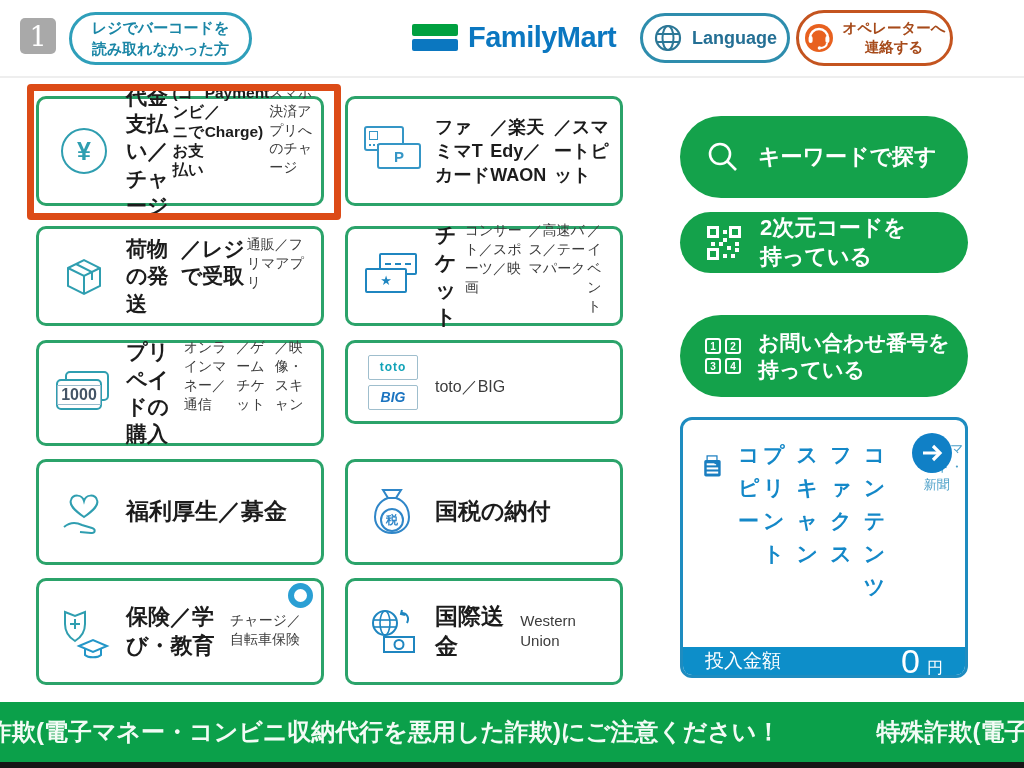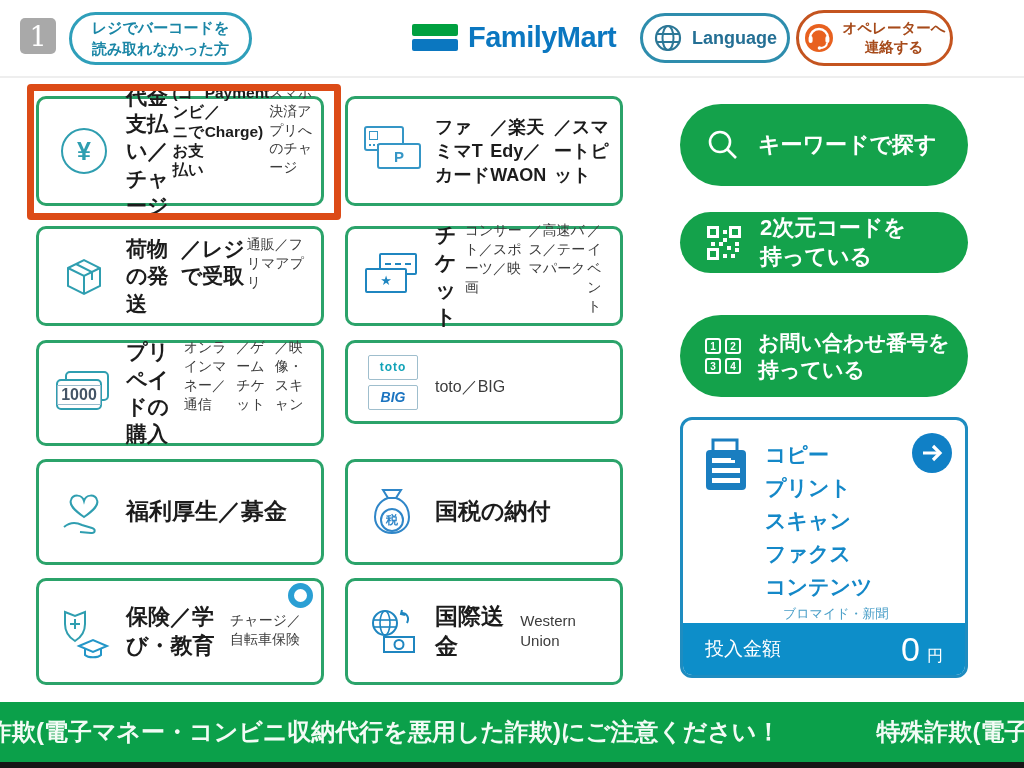--- a/index.html
+++ b/index.html
@@ -67,26 +67,26 @@
   .gbtn{position:absolute;left:680px;width:288px;background:#14a24b;border-radius:42px;color:#fff;
     display:flex;align-items:center;padding-left:25px;gap:17px;box-sizing:border-box;}
   .gbtn .g-label{font-weight:bold;font-size:22px;line-height:1.3;}
   .keypad{display:grid;grid-template-columns:16px 16px;grid-gap:4px;}
   .keypad i{width:16px;height:16px;border:2px solid #fff;border-radius:3px;box-sizing:border-box;display:flex;align-items:center;justify-content:center;
     font-style:normal;color:#fff;font-size:10px;font-weight:bold;}
 
   .panel{position:absolute;left:680px;top:417px;width:288px;height:261px;border:3px solid #1e8cc0;border-radius:12px;
     box-sizing:border-box;background:#fff;overflow:hidden;}
   .panel-body{position:absolute;left:0;top:0;right:0;bottom:40px;display:flex;padding:18px 0 0 20px;gap:16px;box-sizing:border-box;}
-  .copy-list{display:flex;flex-direction:column;}
+  .copy-list{display:flex;}
   .copy-list .c-item{color:#1488c8;font-weight:bold;font-size:21px;line-height:33px;}
   .copy-note{color:#4a9fc8;font-size:13px;padding-left:18px;margin-top:2px;}
   .arrow-btn{position:absolute;right:13px;top:13px;width:40px;height:40px;border-radius:50%;background:#1080c6;
     display:flex;align-items:center;justify-content:center;}
-  .amount-bar{position:absolute;left:0;bottom:0;width:100%;height:52px;background:#0d8ec9;display:flex;align-items:center;
+  .amount-bar{position:absolute;left:0;bottom:0;width:100%;height:28px;background:#0d8ec9;display:flex;align-items:center;
     justify-content:space-between;padding:0 22px;box-sizing:border-box;color:#fff;}
   .amount-bar .a-label{font-size:19px;}
   .amount-bar .a-right{display:flex;align-items:baseline;gap:7px;}
   .amount-bar .a-value{font-size:34px;font-weight:400;}
   .amount-bar .a-unit{font-size:16px;}
 
   
   .ticker{position:absolute;left:0;top:702px;width:1024px;height:60px;background:#0ba04a;overflow:hidden;
     display:flex;align-items:center;white-space:nowrap;}
   .ticker span{color:#f2fbf5;font-weight:bold;font-size:24px;flex:0 0 auto;}
@@ -305,21 +305,21 @@
         <rect x="18" y="30" width="30" height="15" fill="#fff" stroke="#1f86c0" stroke-width="2"></rect>
         <circle cx="33" cy="37.5" r="4.5" fill="none" stroke="#1f86c0" stroke-width="2"></circle>
       </svg>
     </div>
     <div class="t-text">
       <div class="t-title" style="font-size:23px;">国際送金</div>
       <div class="t-sub" style="font-size:15px;margin-top:9px;">Western Union</div>
     </div>
   </div>
 
-  <div class="gbtn" style="top:104px;height:82px;">
+  <div class="gbtn" style="top:116px;height:82px;">
     <svg width="36" height="36" viewBox="0 0 36 36">
       <circle cx="15" cy="15" r="10" fill="none" stroke="#fff" stroke-width="2.6"></circle>
       <line x1="22.5" y1="22.5" x2="31" y2="31" stroke="#fff" stroke-width="2.6"></line>
     </svg>
     <div class="g-label">キーワードで探す</div>
   </div>
 
   <div class="gbtn" style="top:212px;height:61px;">
     <svg width="38" height="38" viewBox="0 0 38 38">
       <g fill="#fff">

